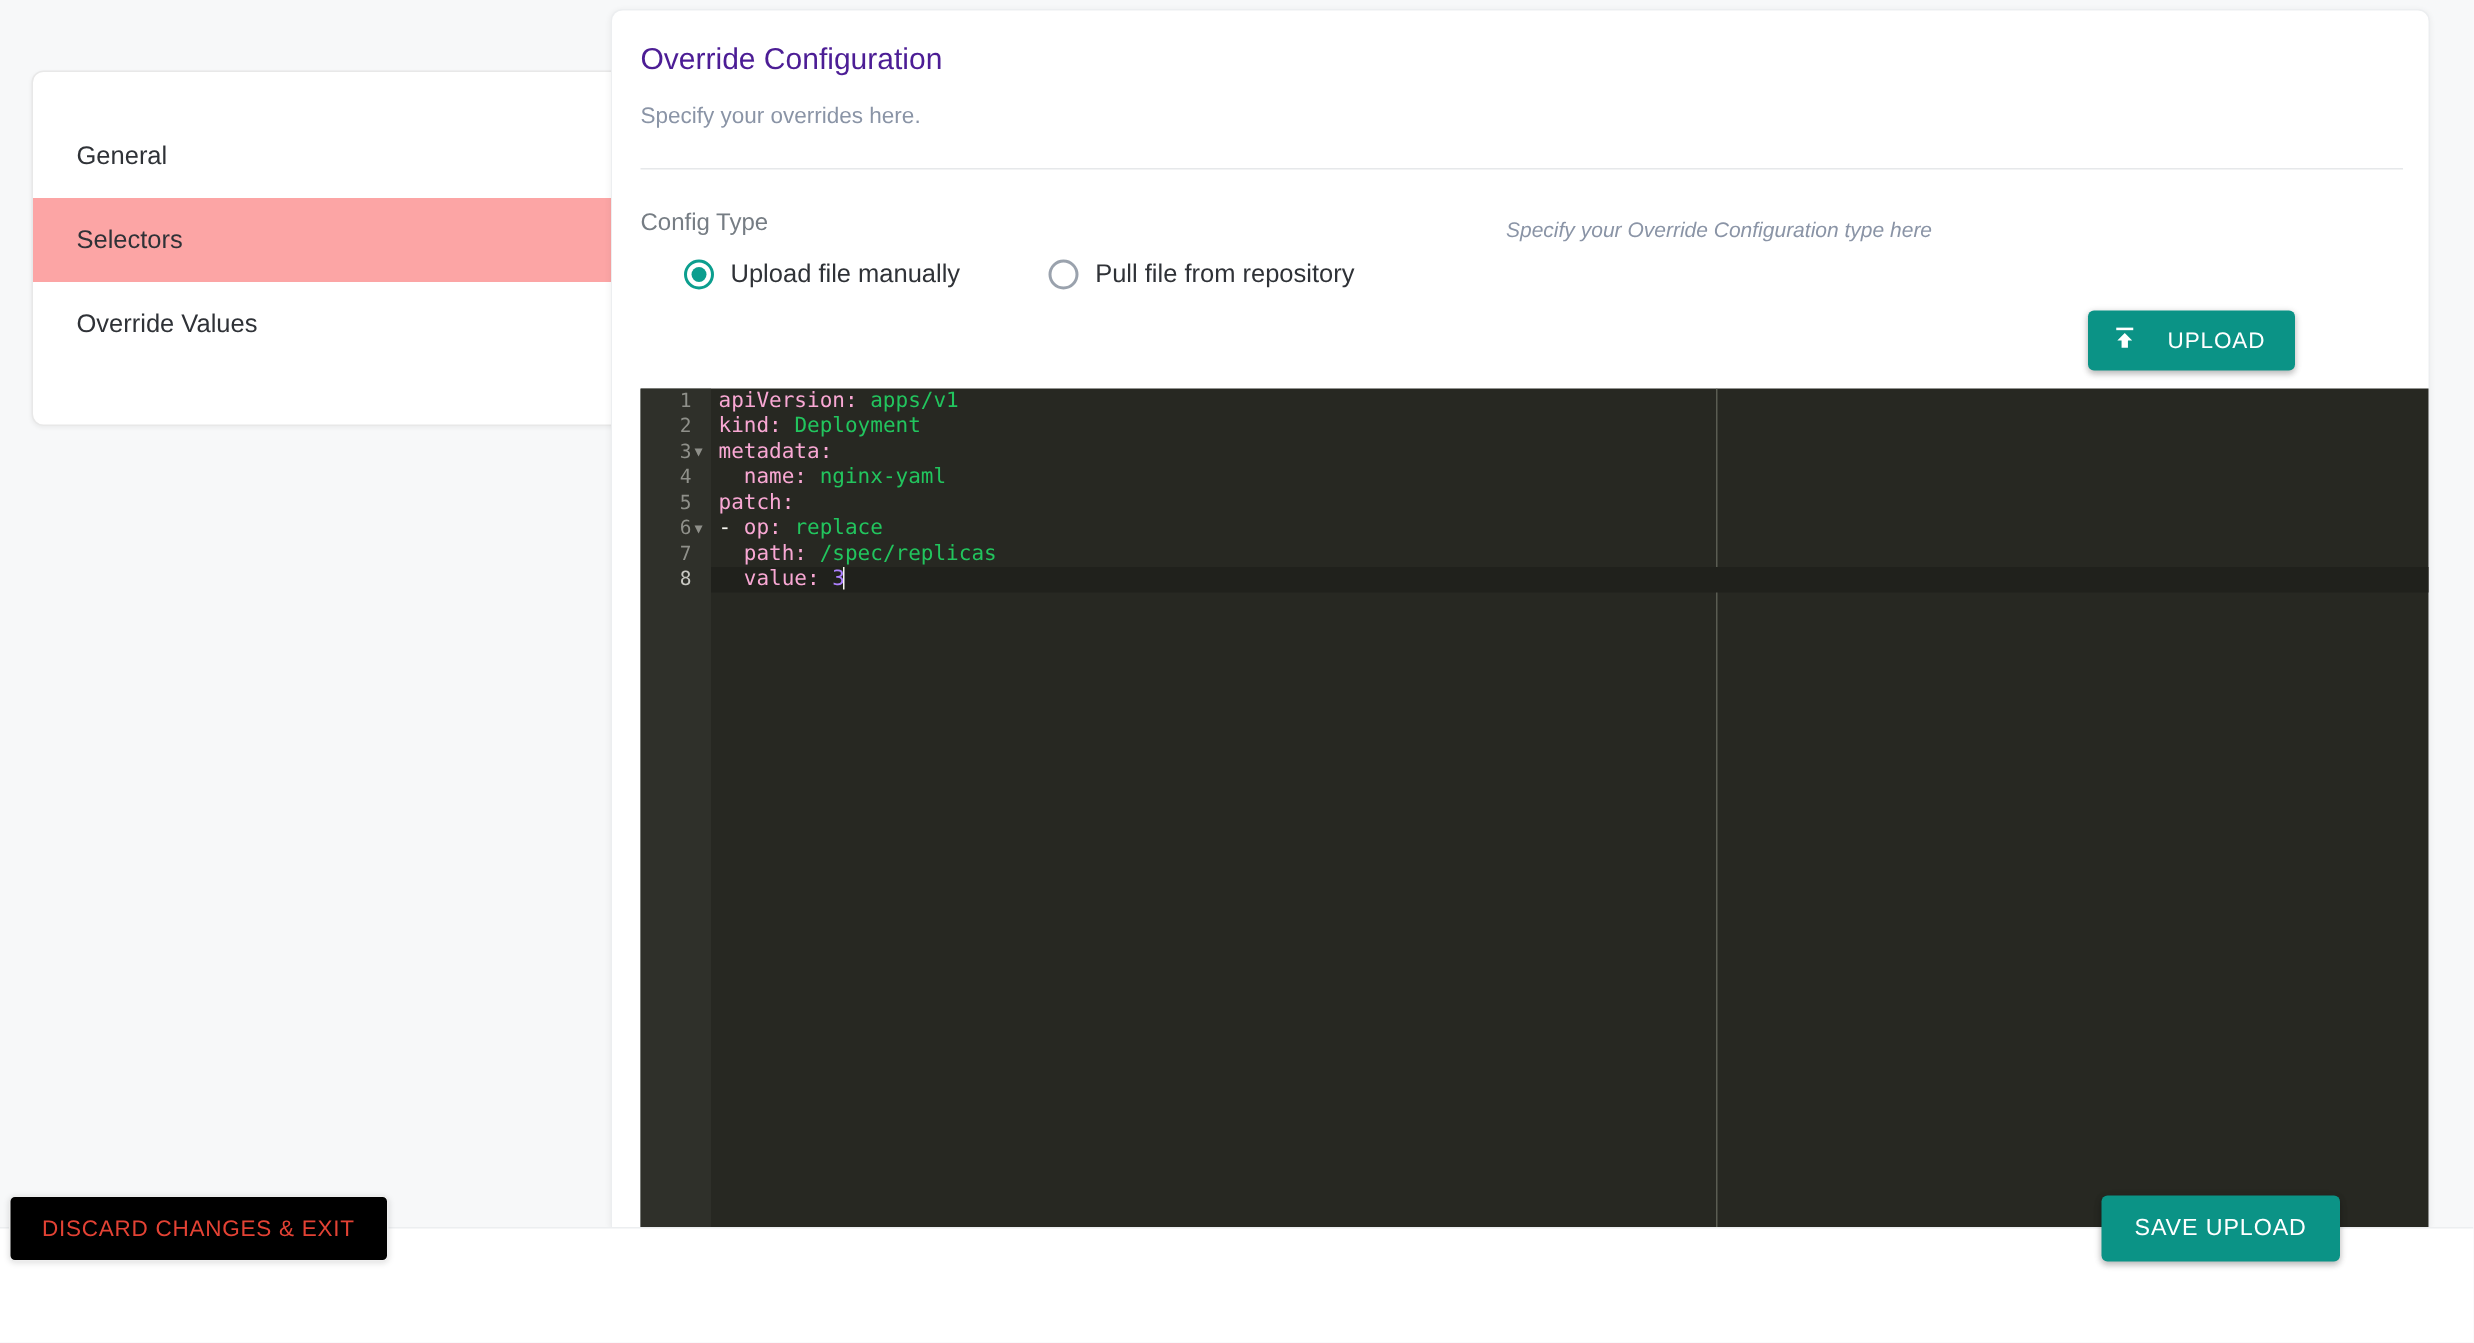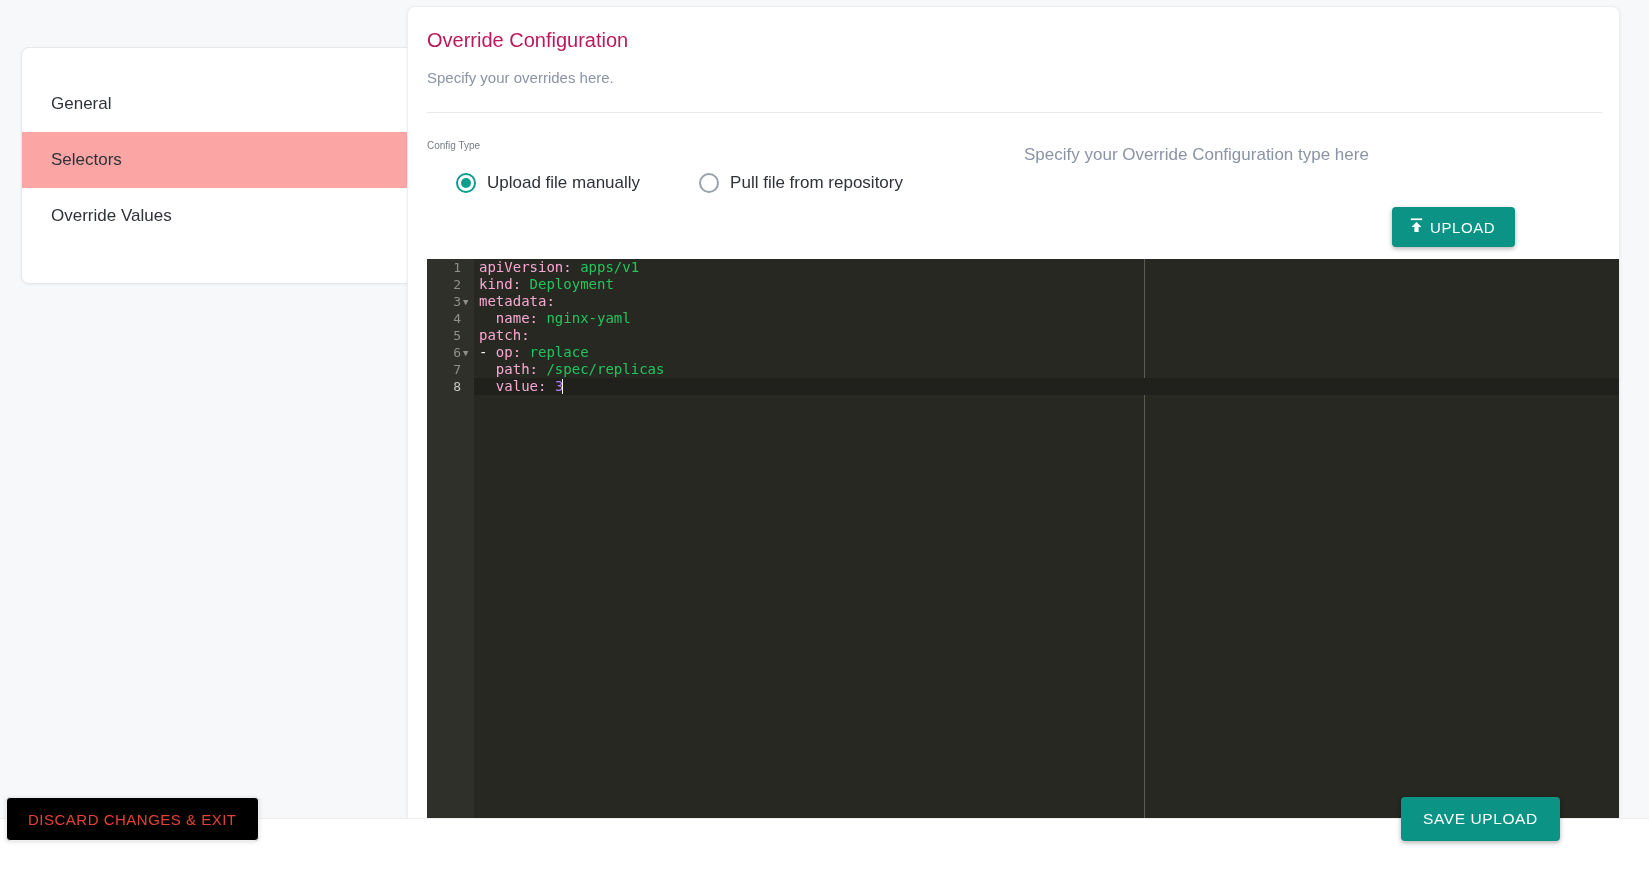--- a/index.html
+++ b/index.html
@@ -60,21 +60,21 @@
     border-bottom: none;
     box-shadow: 0 1px 4px rgba(0,0,0,0.06);
     overflow: hidden;
   }
 
   .main-title {
     position: absolute;
     left: 19px;
     top: 22px;
     font-size: 20px;
-    color: #be185d;
+    color: #4c1d95;
     font-weight: 400;
   }
   .main-subtitle {
     position: absolute;
     left: 19px;
     top: 62px;
     font-size: 15px;
     color: #8a94a6;
   }
   .divider {
@@ -83,32 +83,32 @@
     top: 105px;
     width: 1175px;
     height: 1px;
     background: #e6e8ea;
   }
 
   .config-type-label {
     position: absolute;
     left: 19px;
     top: 133px;
-    font-size: 10px;
+    font-size: 16px;
     color: #767d84;
   }
 
   .hint-text {
     position: absolute;
     left: 596px;
     top: 138px;
-    font-size: 17px;
+    font-size: 14px;
+    font-style: italic;
     color: #8a94a6;
     white-space: nowrap;
-    margin-left: 20px;
   }
 
   .radio-row {
     position: absolute;
     left: 19px;
     top: 166px;
     display: flex;
     align-items: center;
     gap: 30px;
   }
@@ -147,21 +147,21 @@
 
   
   .upload-btn {
     position: absolute;
     left: 984px;
     top: 200px;
     height: 40px;
     padding: 0 20px 0 16px;
     display: flex;
     align-items: center;
-    gap: 5px;
+    gap: 20px;
     background: #0b9386;
     color: #ffffff;
     border: none;
     border-radius: 4px;
     font-size: 15px;
     letter-spacing: 0.6px;
     cursor: pointer;
     box-shadow: 0 2px 4px rgba(0,0,0,0.22), 0 1px 6px rgba(0,0,0,0.10);
     font-family: "Liberation Sans", sans-serif;
   }

